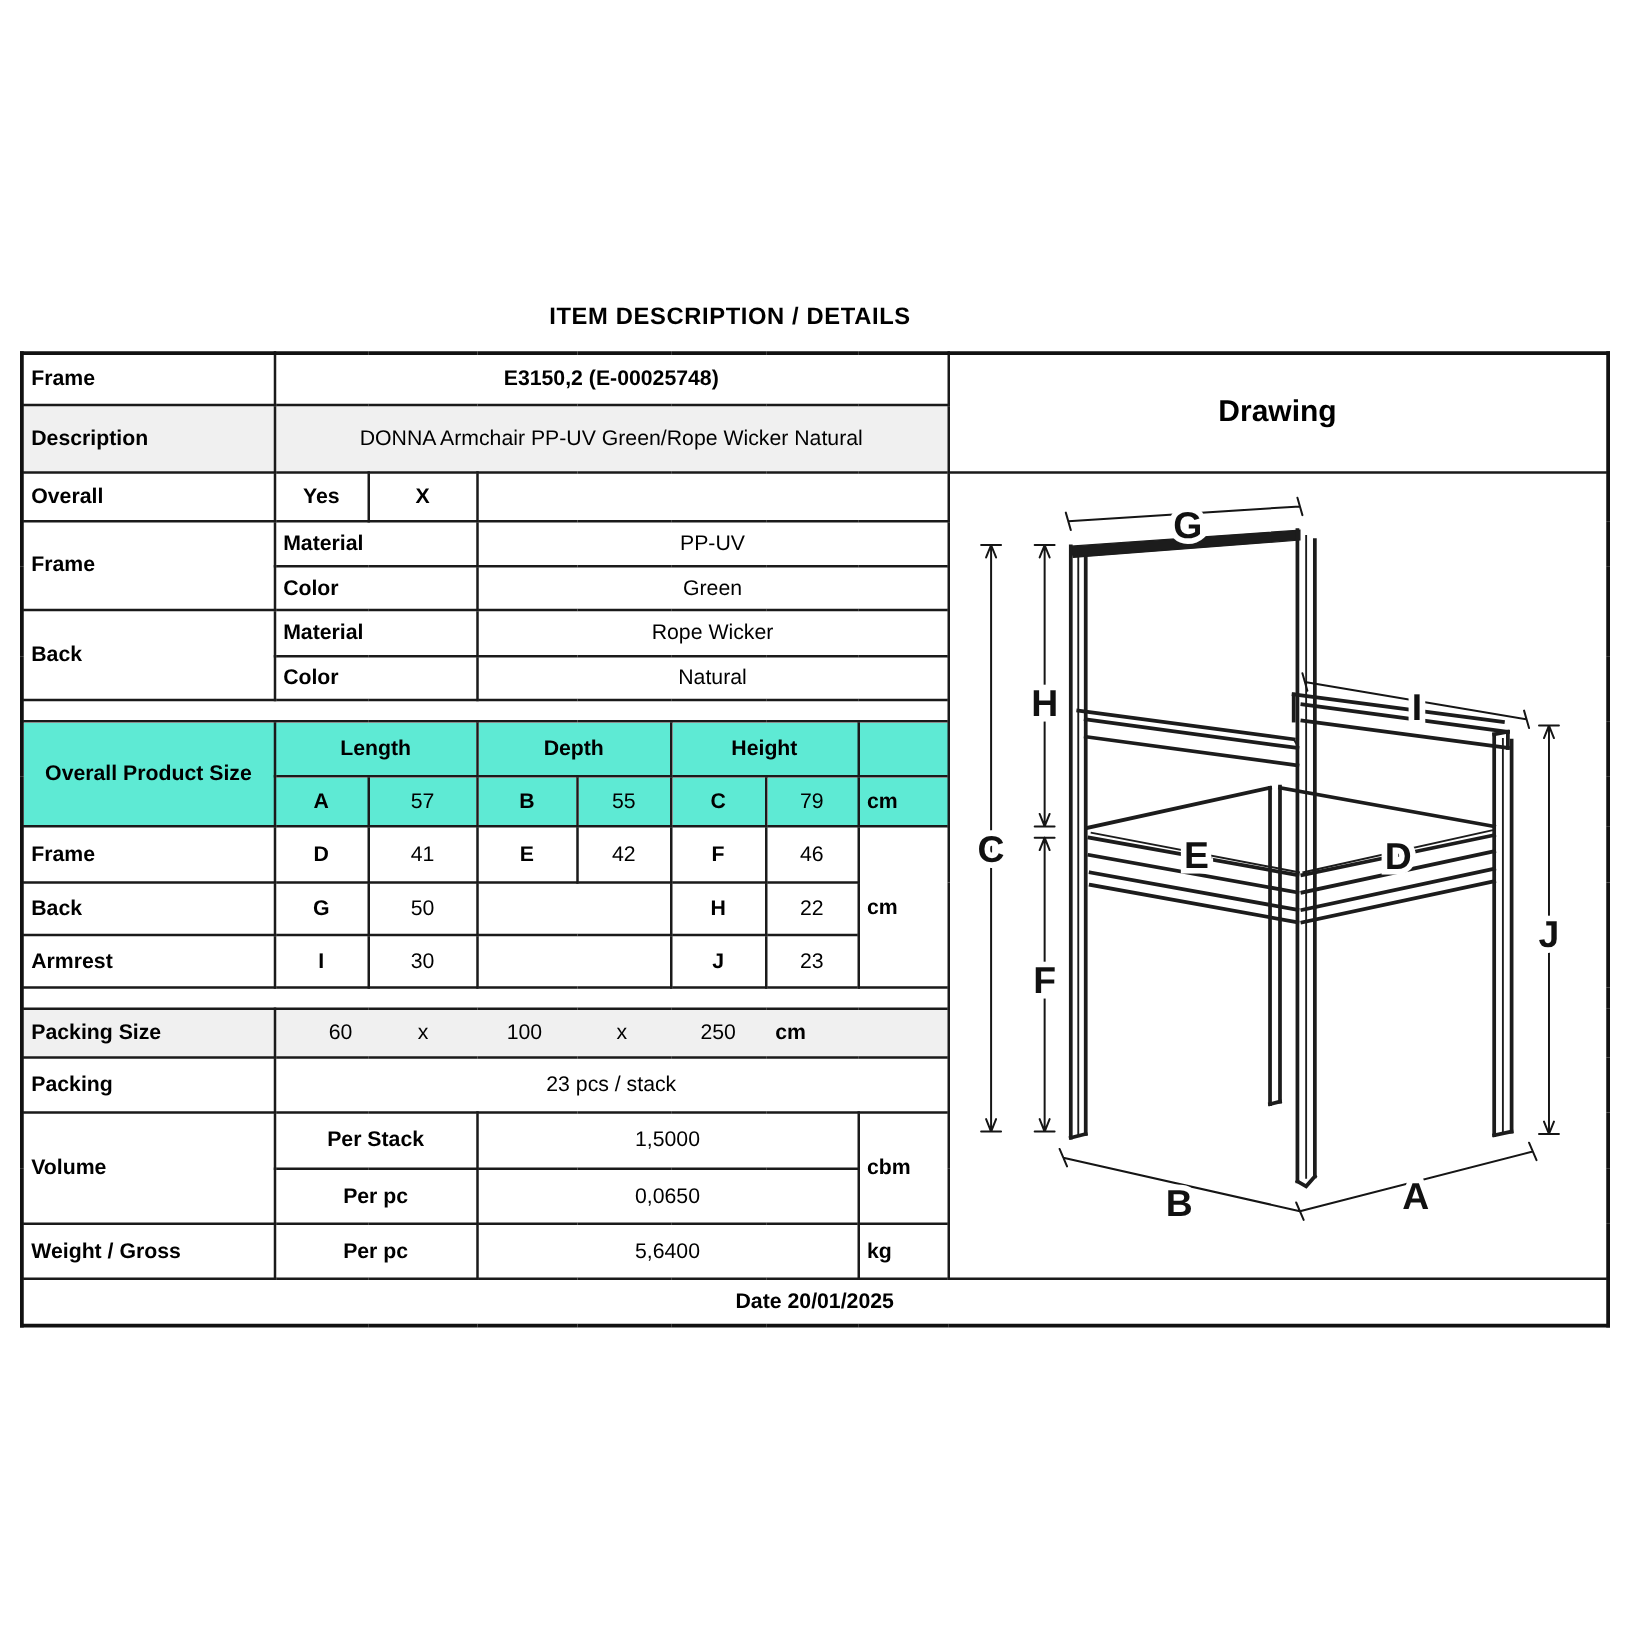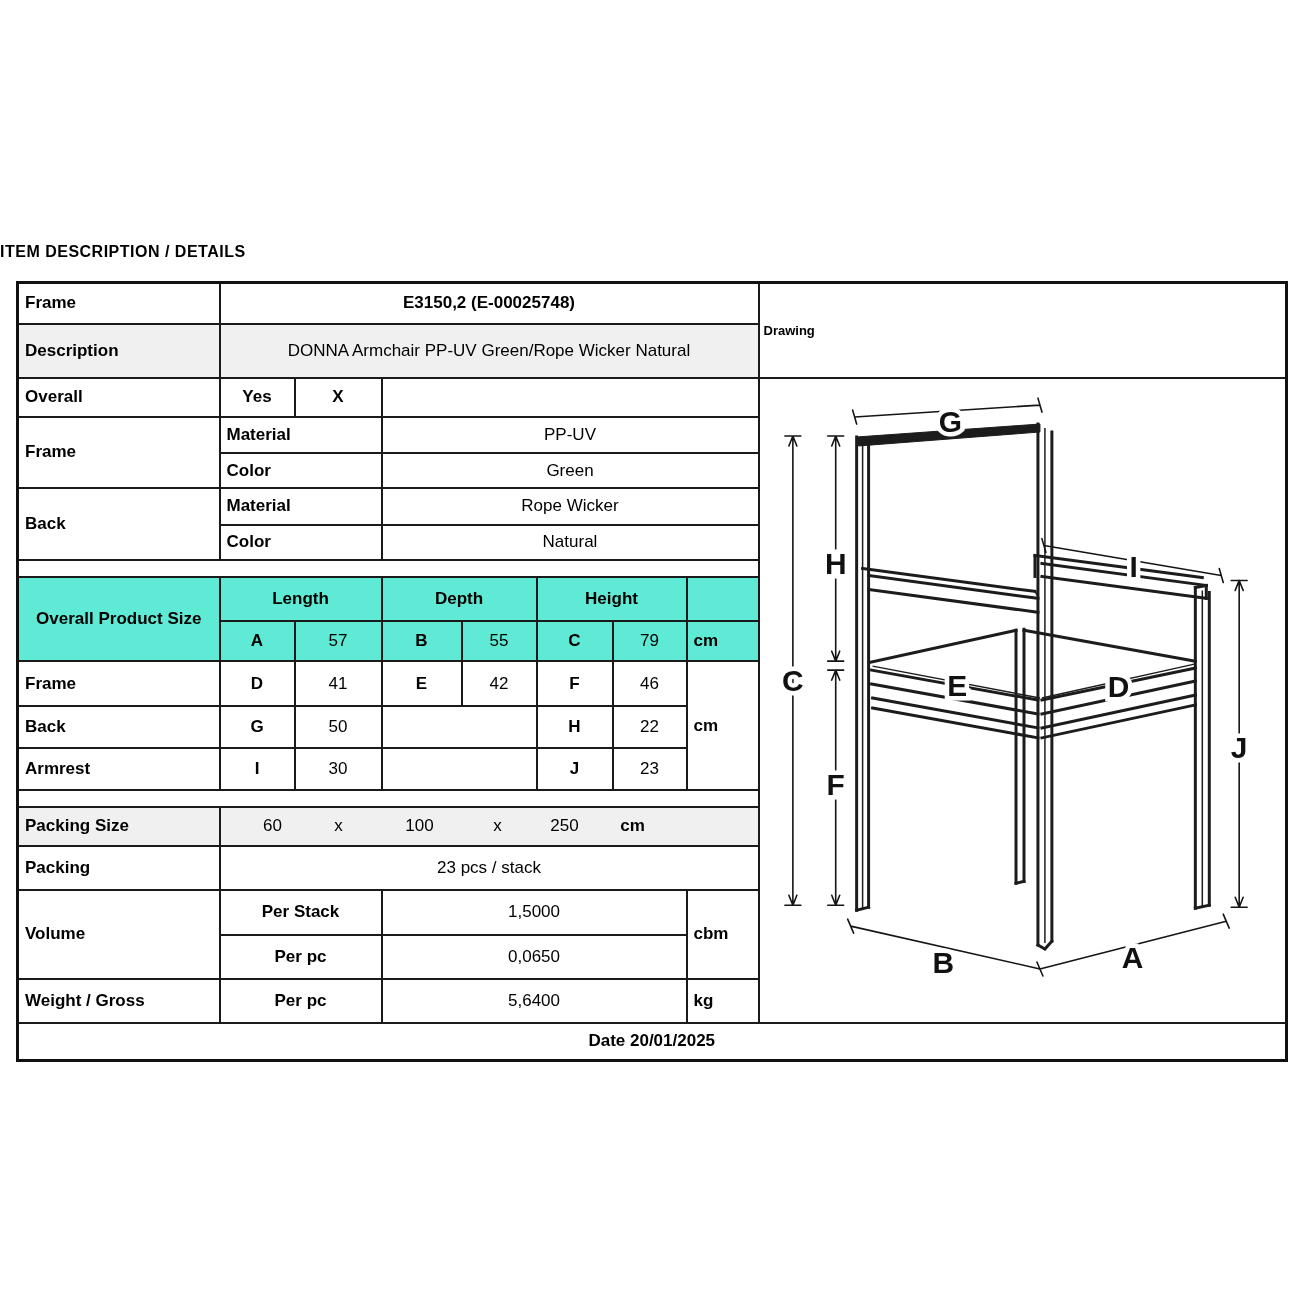--- a/index.html
+++ b/index.html
@@ -7,22 +7,22 @@
     position:relative;
     width:1300px;height:1300px;
     background:#fff;
     font-family:"Liberation Sans", sans-serif;
     color:#000;
     box-sizing:border-box;
   }
   .title{
     position:absolute;
     top:243px;left:0;width:1168px;
-    text-align:left;
-    font-size:16px;font-weight:bold;
+    text-align:center;
+    font-size:19px;font-weight:bold;
     letter-spacing:0.5px;
   }
   table.spec{
     position:absolute;
     top:281px;left:16px;
     border-collapse:collapse;
     table-layout:fixed;
     border:3px solid #111;
     font-size:17px;
   }
@@ -36,21 +36,21 @@
   td.lbl{font-weight:bold;text-align:left;padding-left:6px;}
   td.ctr{text-align:center;margin-top:20px;}
   td.bold{font-weight:bold;}
   td.gray{background:#f0f0f0;}
   td.yel{background:#5eead4;}
   td.unit{font-weight:bold;text-align:left;padding-left:6px;}
   td.nopad{padding:0;}
   .two-line{line-height:1.25;}
   .pack-cell{position:relative;height:100%;}
   .pack-cell span{position:absolute;top:50%;transform:translate(-50%,-50%);white-space:nowrap;}
-  .drawing-head{font-weight:bold;text-align:left;font-size:13px;}
+  .drawing-head{font-weight:bold;text-align:center;font-size:24px;}
   .drawing-cell{vertical-align:top;}
   
   .st{stroke:#1c1c1c;stroke-width:3;fill:none;stroke-linecap:square;}
   .thin{stroke:#1c1c1c;stroke-width:1.5;fill:none;}
   .dimln{stroke:#151515;stroke-width:1.6;fill:none;stroke-linecap:round;}
   .railfill{fill:#1c1c1c;stroke:#1c1c1c;stroke-width:1;}
   text.dim{
     font-family:"Liberation Sans", sans-serif;
     font-size:30px;font-weight:bold;fill:#111;
     stroke:#ffffff;stroke-width:9px;paint-order:stroke;
@@ -250,21 +250,21 @@
     </tr>
 
     <tr style="height:39px">
       <td class="lbl gray">Packing Size</td>
       <td class="gray nopad" colspan="7">
         <div class="pack-cell">
           <span style="left:52px">60</span>
           <span style="left:118px">x</span>
           <span style="left:199px">100</span>
           <span style="left:277px">x</span>
-          <span style="left:344px">250</span>
+          <span style="left:354px">250</span>
           <span style="left:412px;font-weight:bold">cm</span>
         </div>
       </td>
     </tr>
 
     <tr style="height:44px">
       <td class="lbl">Packing</td>
       <td class="ctr" colspan="7">23 pcs / stack</td>
     </tr>
 

